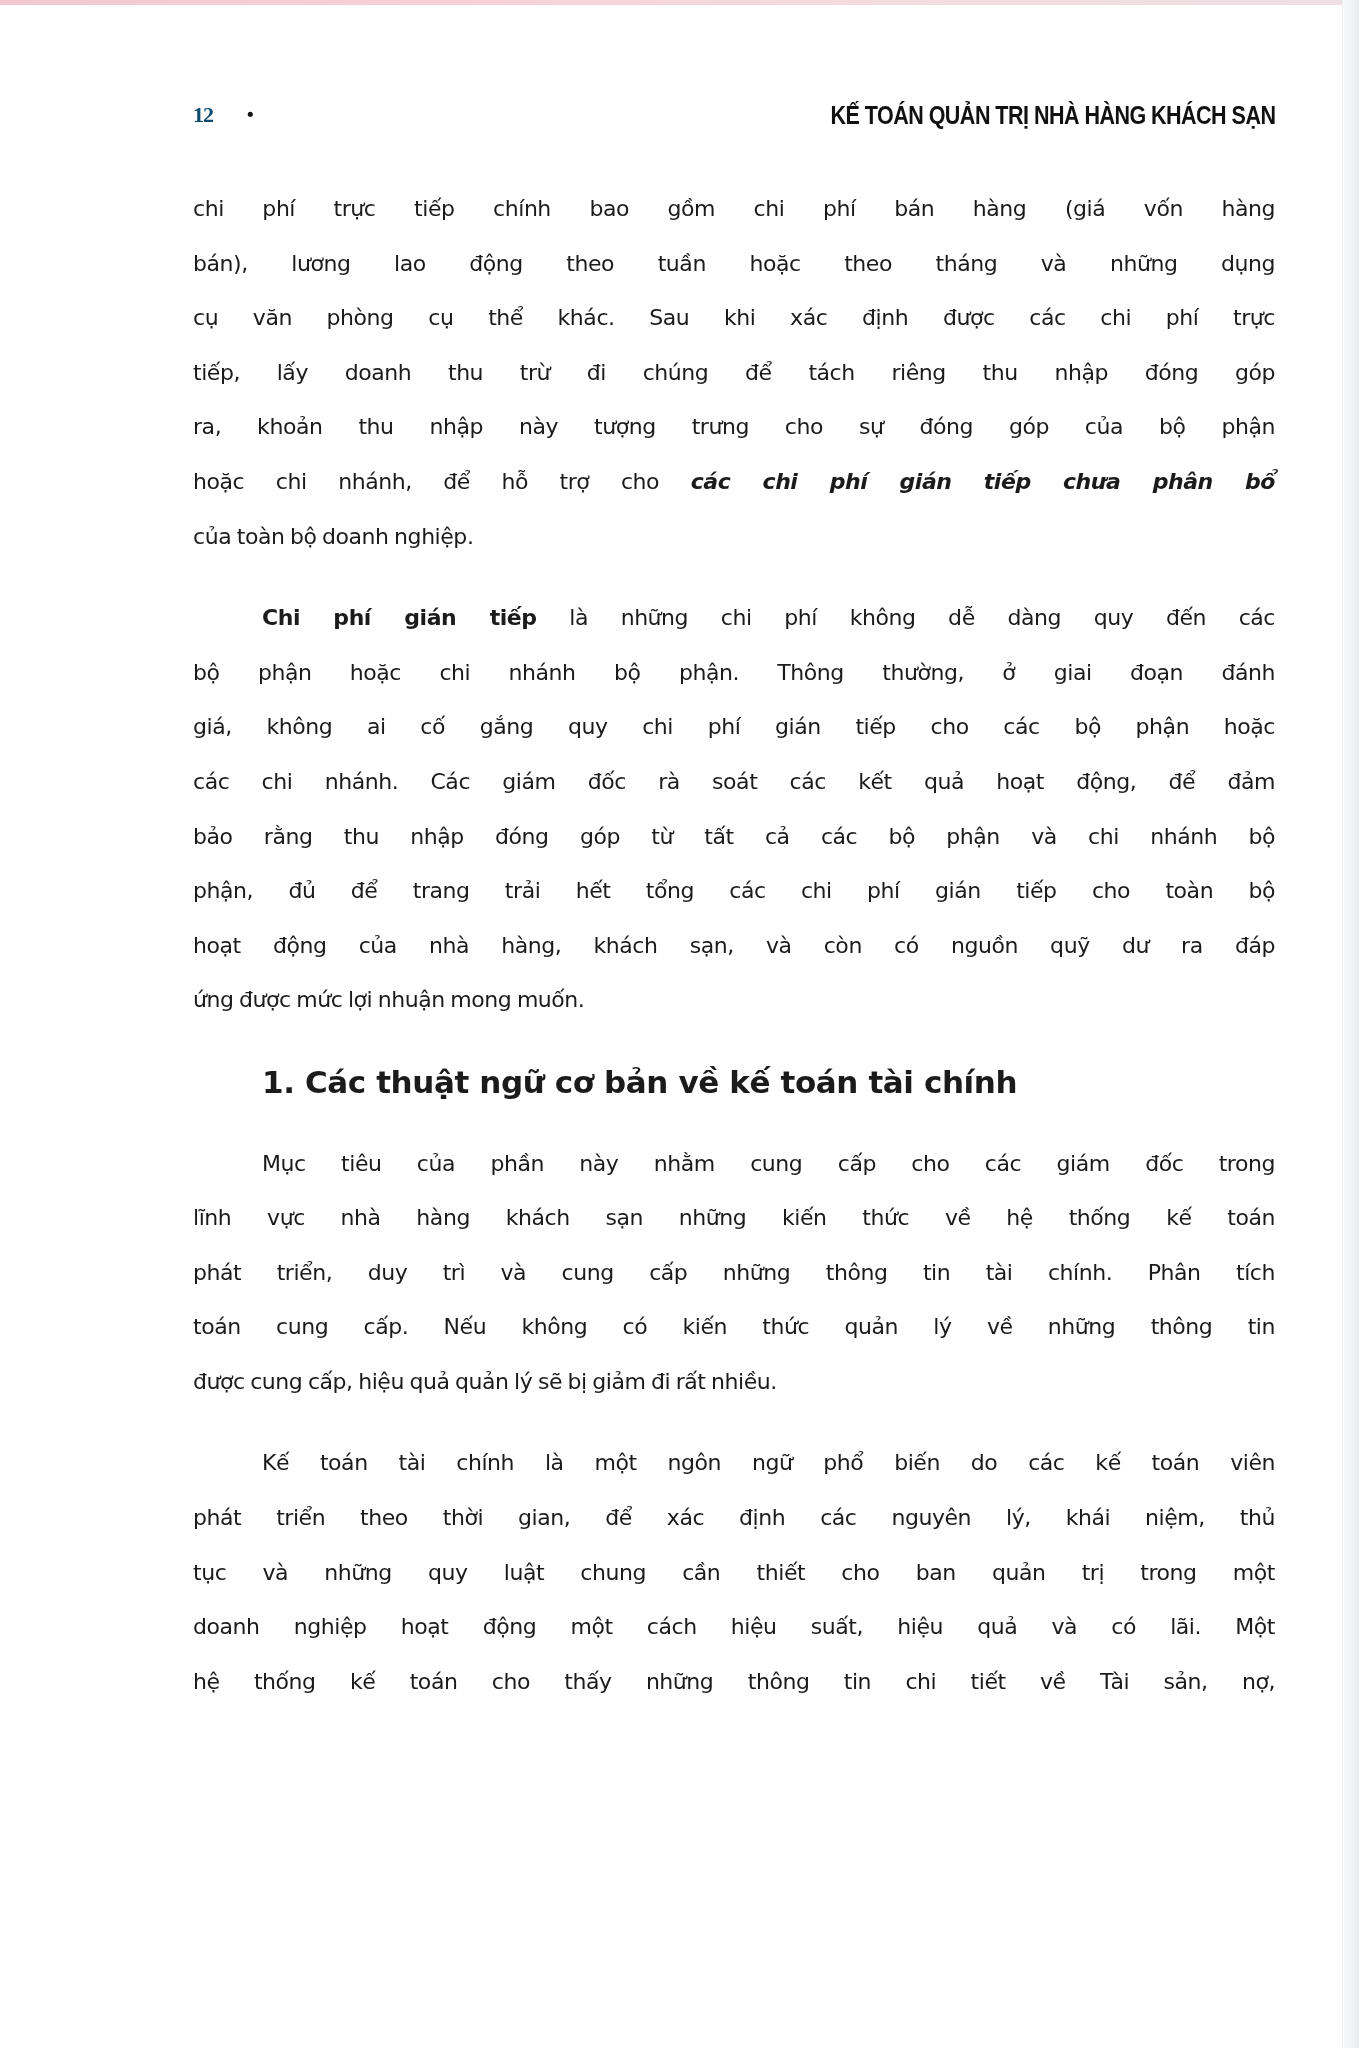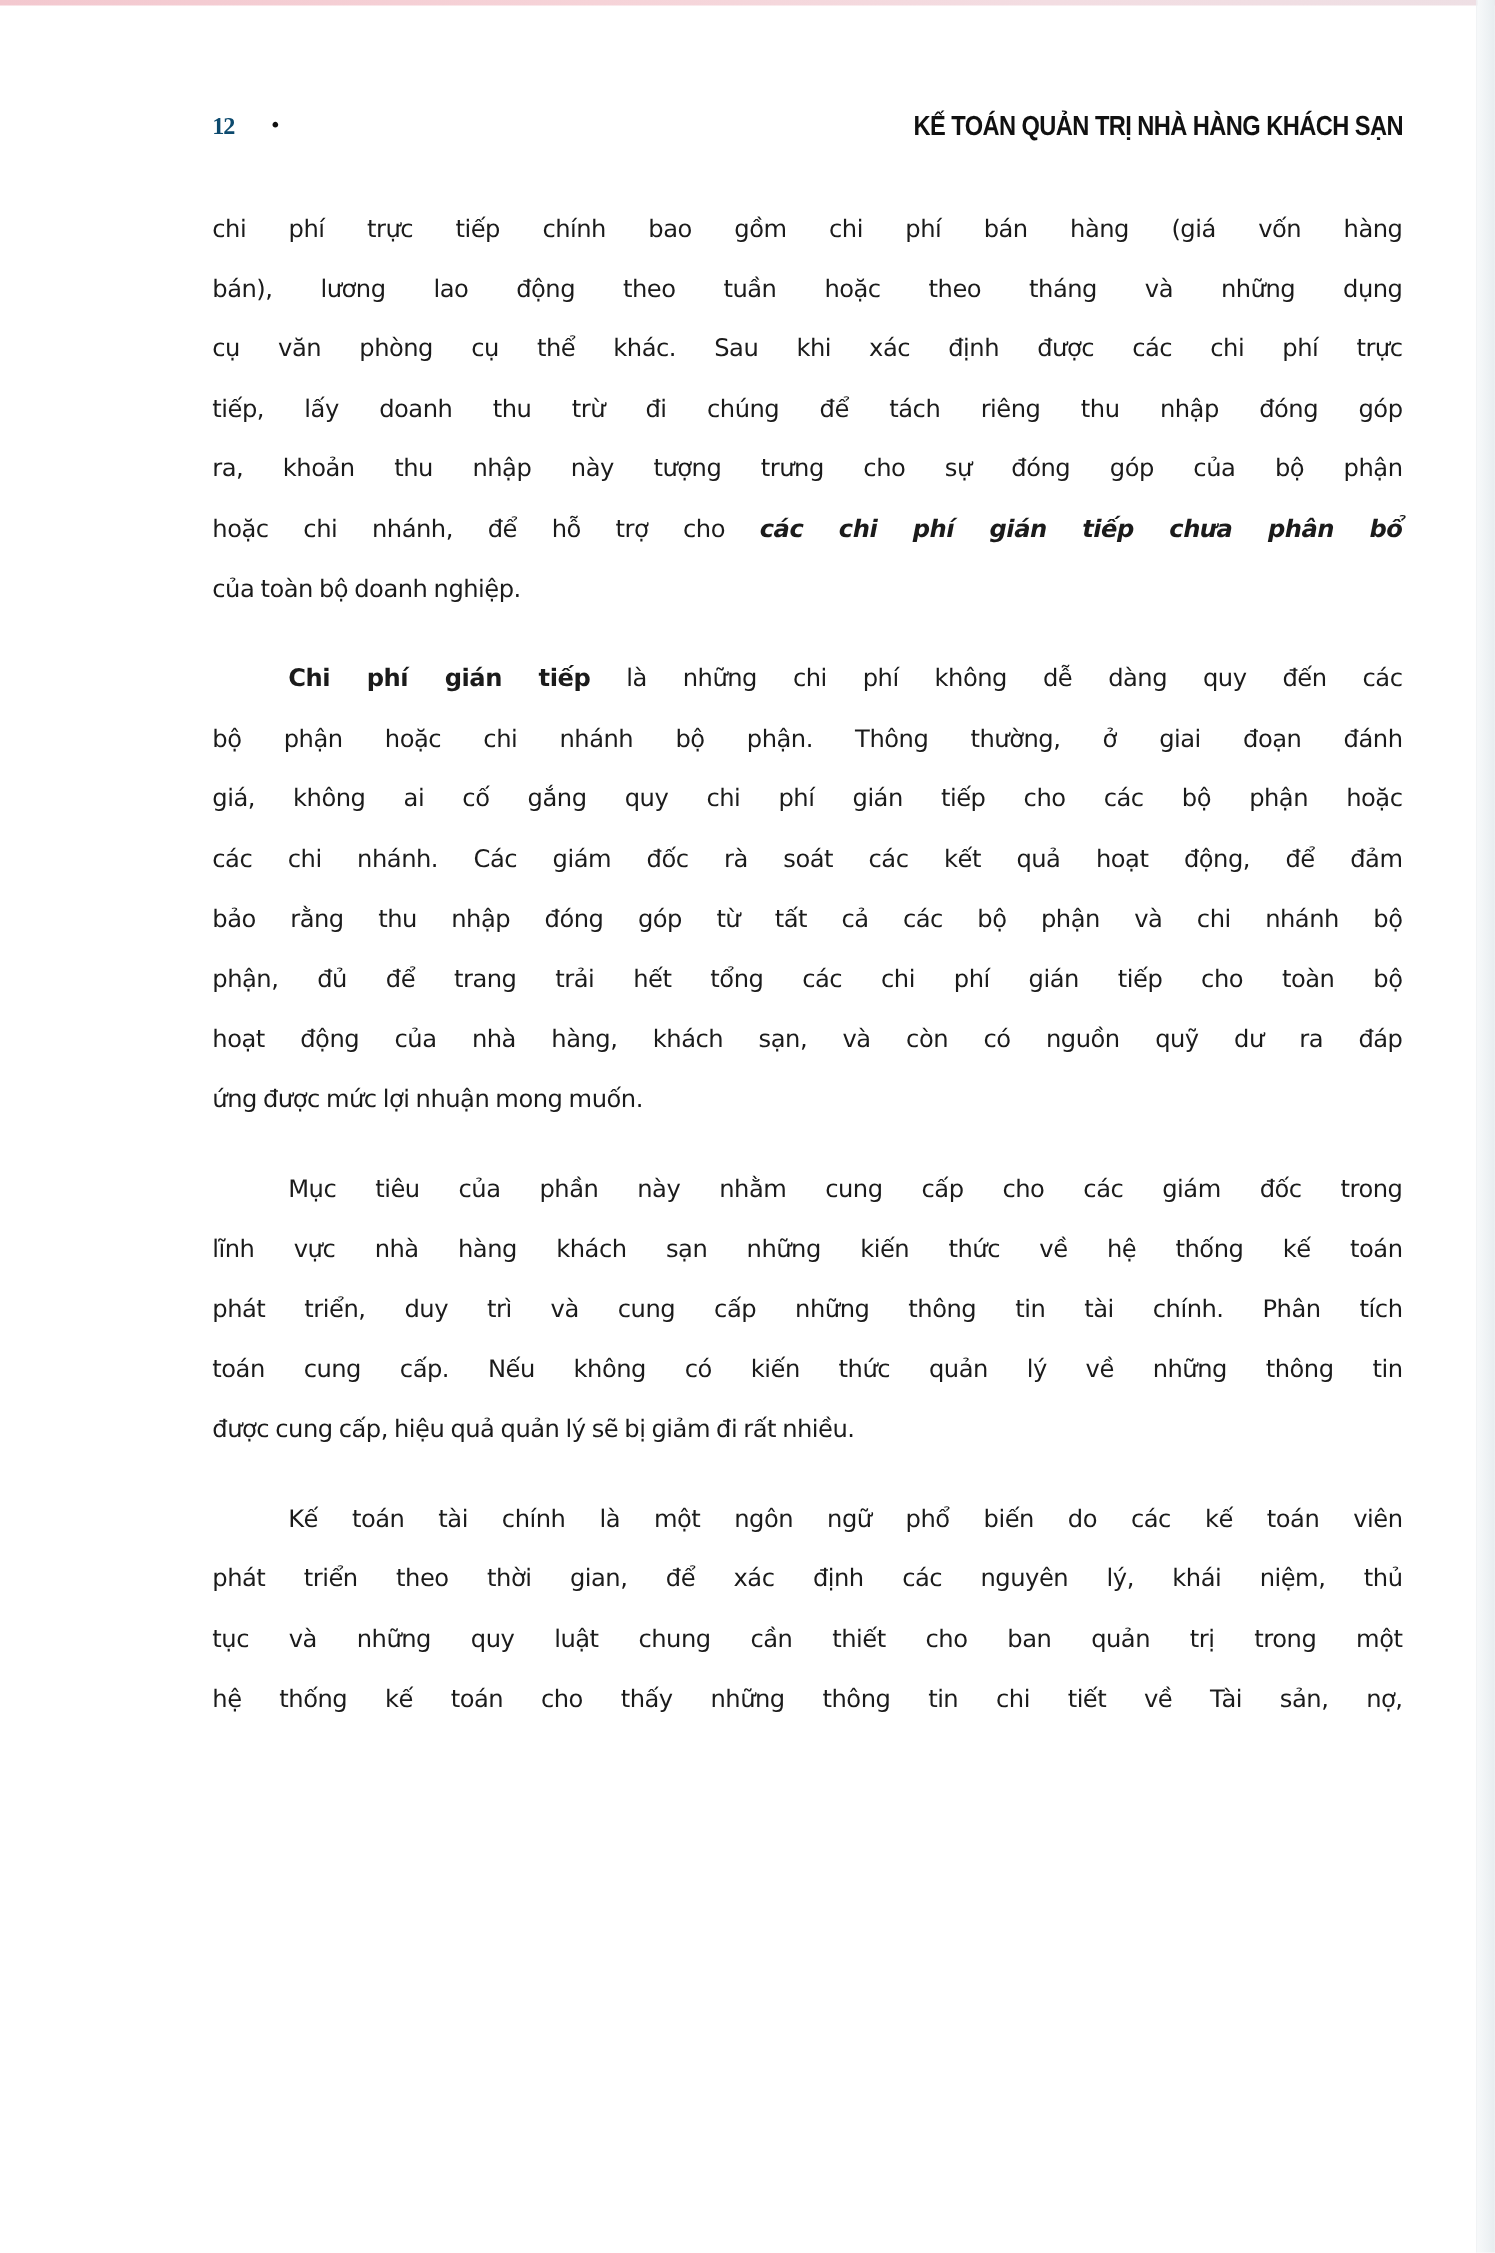--- a/index.html
+++ b/index.html
@@ -127,28 +127,30 @@
         <span class="line first-indented"><span class="b" style="font-weight: bold;">Chi phí gián tiếp</span><span> là những chi phí không dễ dàng quy đến các</span></span>
         <span class="line"><span>bộ phận hoặc chi nhánh bộ phận. Thông thường, ở giai đoạn đánh</span></span>
         <span class="line"><span>giá, không ai cố gắng quy chi phí gián tiếp cho các bộ phận hoặc</span></span>
         <span class="line"><span>các chi nhánh. Các giám đốc rà soát các kết quả hoạt động, để đảm</span></span>
         <span class="line"><span>bảo rằng thu nhập đóng góp từ tất cả các bộ phận và chi nhánh bộ</span></span>
         <span class="line"><span>phận, đủ để trang trải hết tổng các chi phí gián tiếp cho toàn bộ</span></span>
         <span class="line"><span>hoạt động của nhà hàng, khách sạn, và còn có nguồn quỹ dư ra đáp</span></span>
         <span class="line last"><span>ứng được mức lợi nhuận mong muốn.</span></span>
       </p>
     </div>
+  <h2 class="heading">1. Các thuật ngữ cơ bản về kế toán tài chính</h2>
   <div id="para-group-2">
       <p class="para">
         <span class="line first-indented"><span>Mục tiêu của phần này nhằm cung cấp cho các giám đốc trong</span></span>
         <span class="line"><span>lĩnh vực nhà hàng khách sạn những kiến thức về hệ thống kế toán</span></span>
         <span class="line"><span>phát triển, duy trì và cung cấp những thông tin tài chính. Phân tích</span></span>
         <span class="line"><span>toán cung cấp. Nếu không có kiến thức quản lý về những thông tin</span></span>
         <span class="line last"><span>được cung cấp, hiệu quả quản lý sẽ bị giảm đi rất nhiều.</span></span>
       </p>
       <p class="para">
         <span class="line first-indented"><span>Kế toán tài chính là một ngôn ngữ phổ biến do các kế toán viên</span></span>
         <span class="line"><span>phát triển theo thời gian, để xác định các nguyên lý, khái niệm, thủ</span></span>
         <span class="line"><span>tục và những quy luật chung cần thiết cho ban quản trị trong một</span></span>
+        <span class="line"><span>doanh nghiệp hoạt động một cách hiệu suất, hiệu quả và có lãi. Một</span></span>
         <span class="line"><span>hệ thống kế toán cho thấy những thông tin chi tiết về Tài sản, nợ,</span></span>
       </p>
     </div>
 </main>
 
 </body></html>

